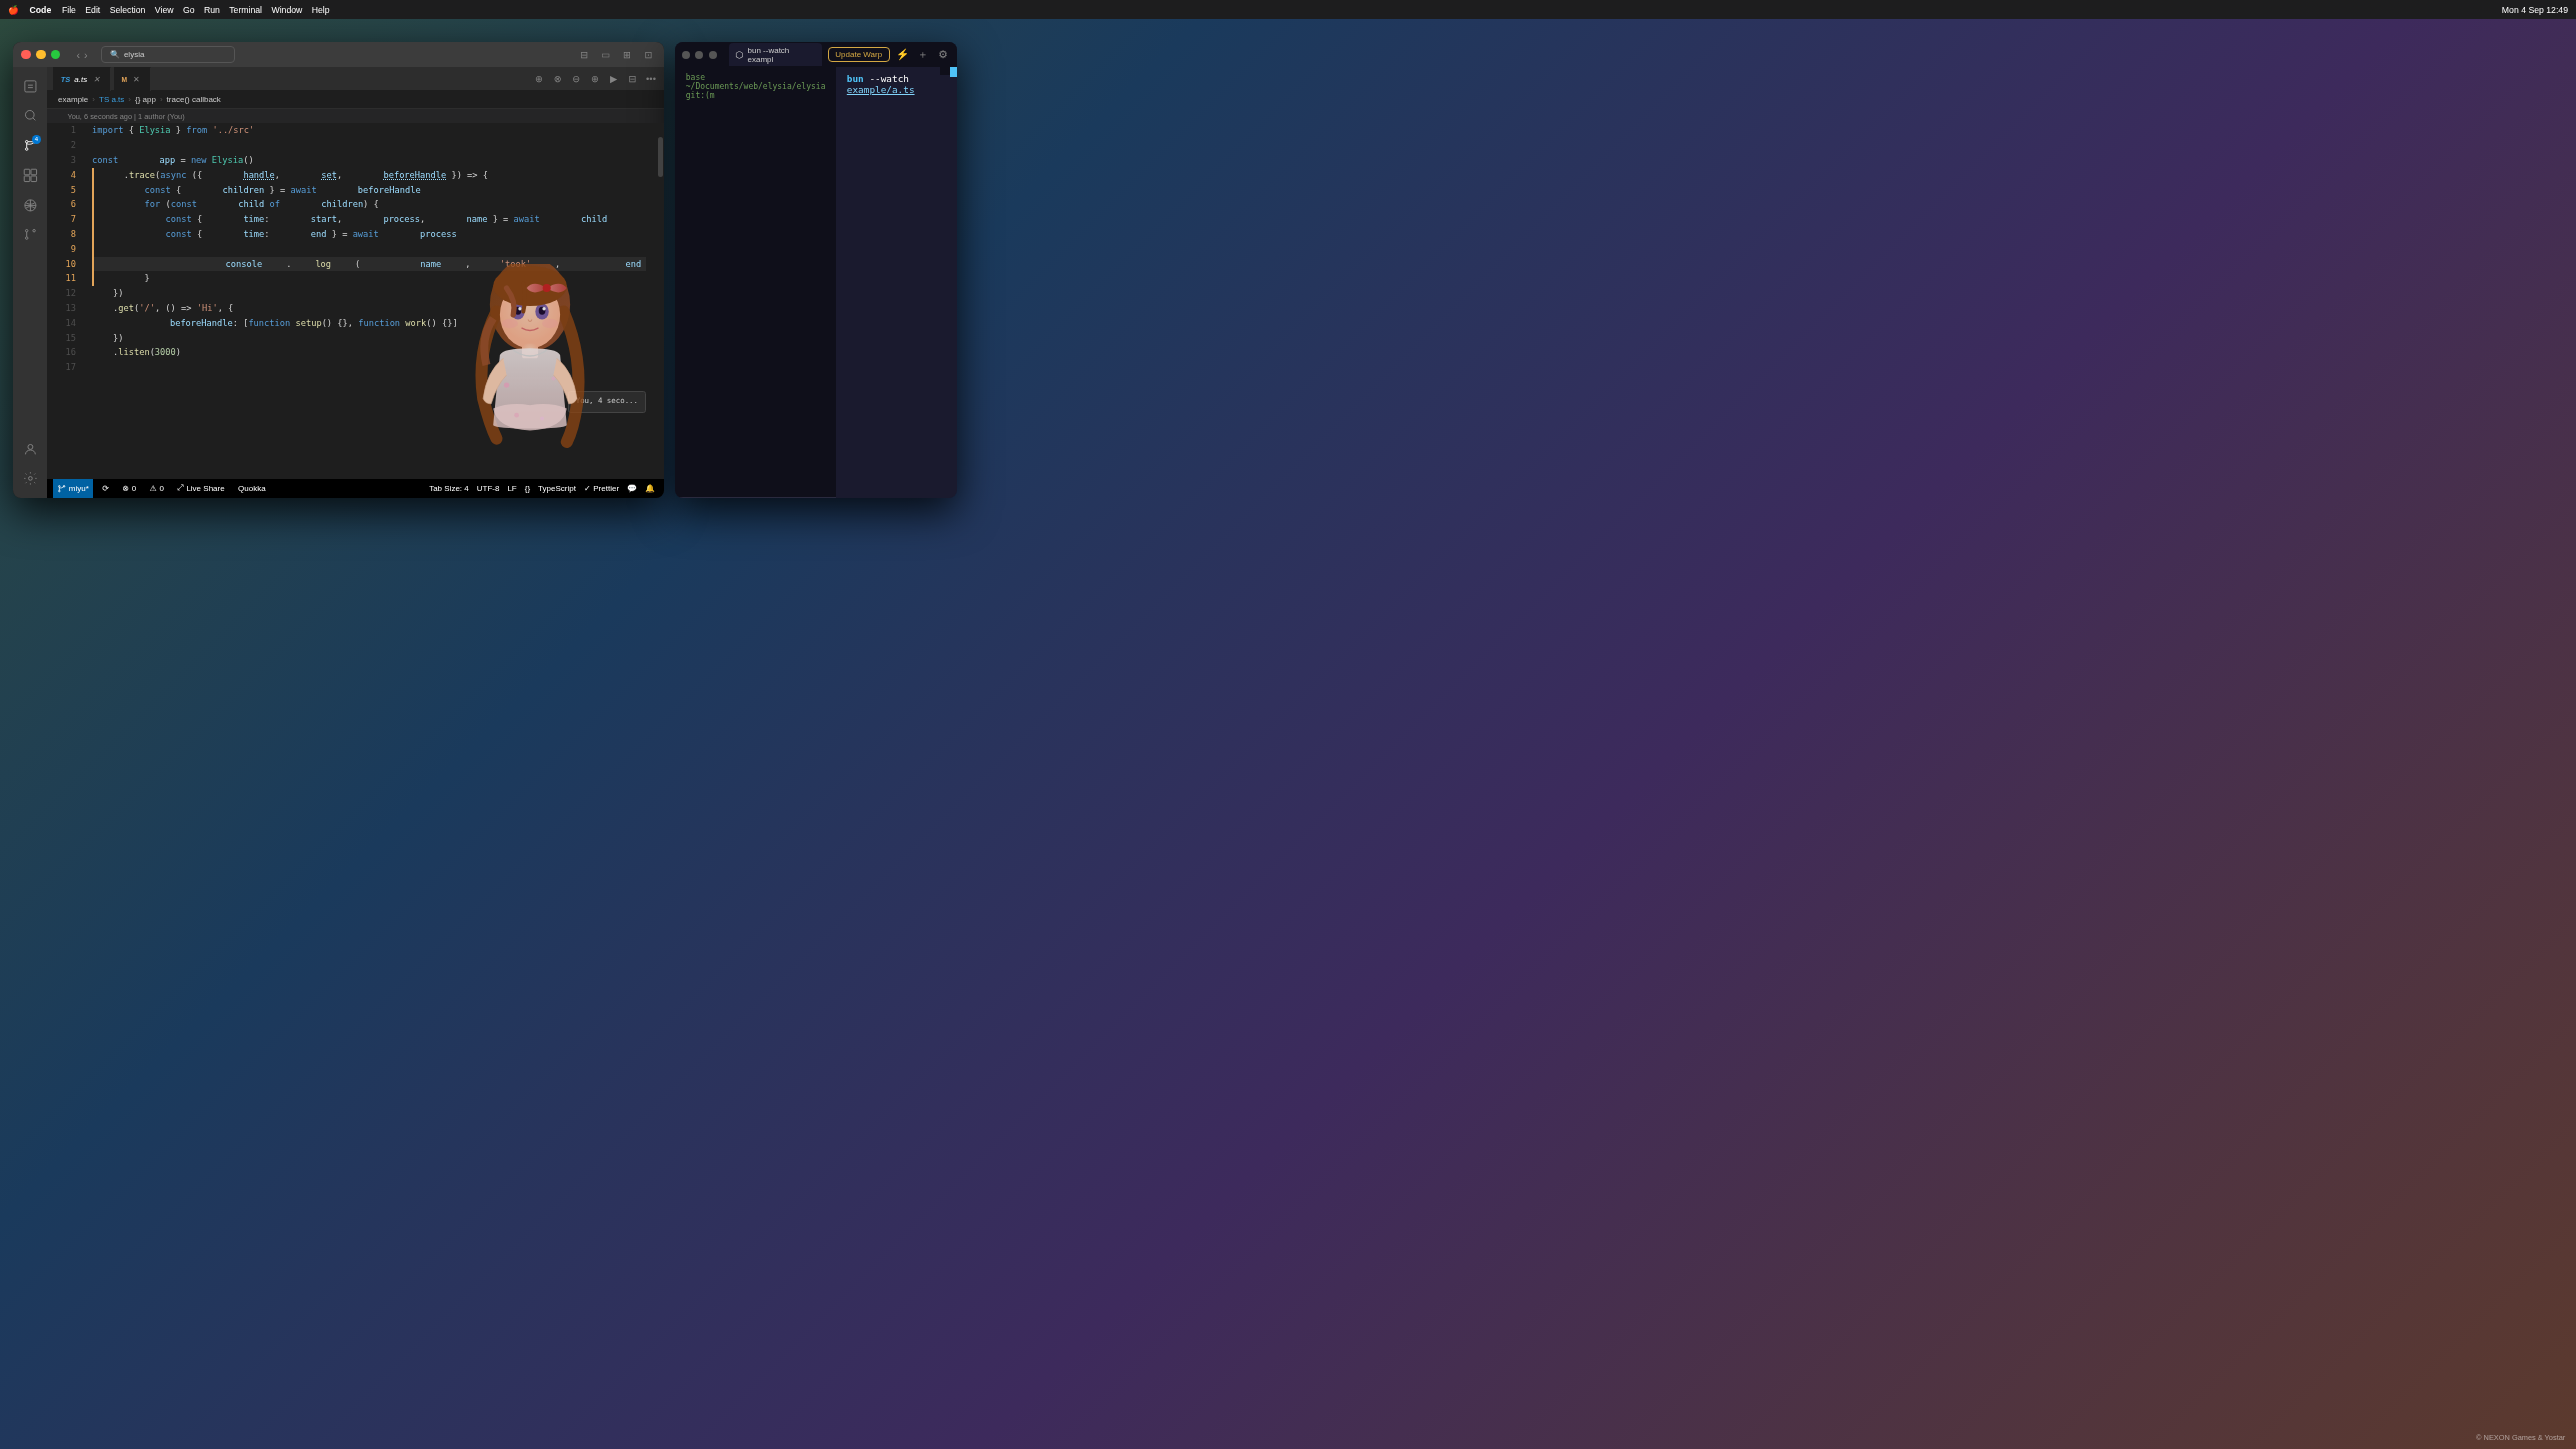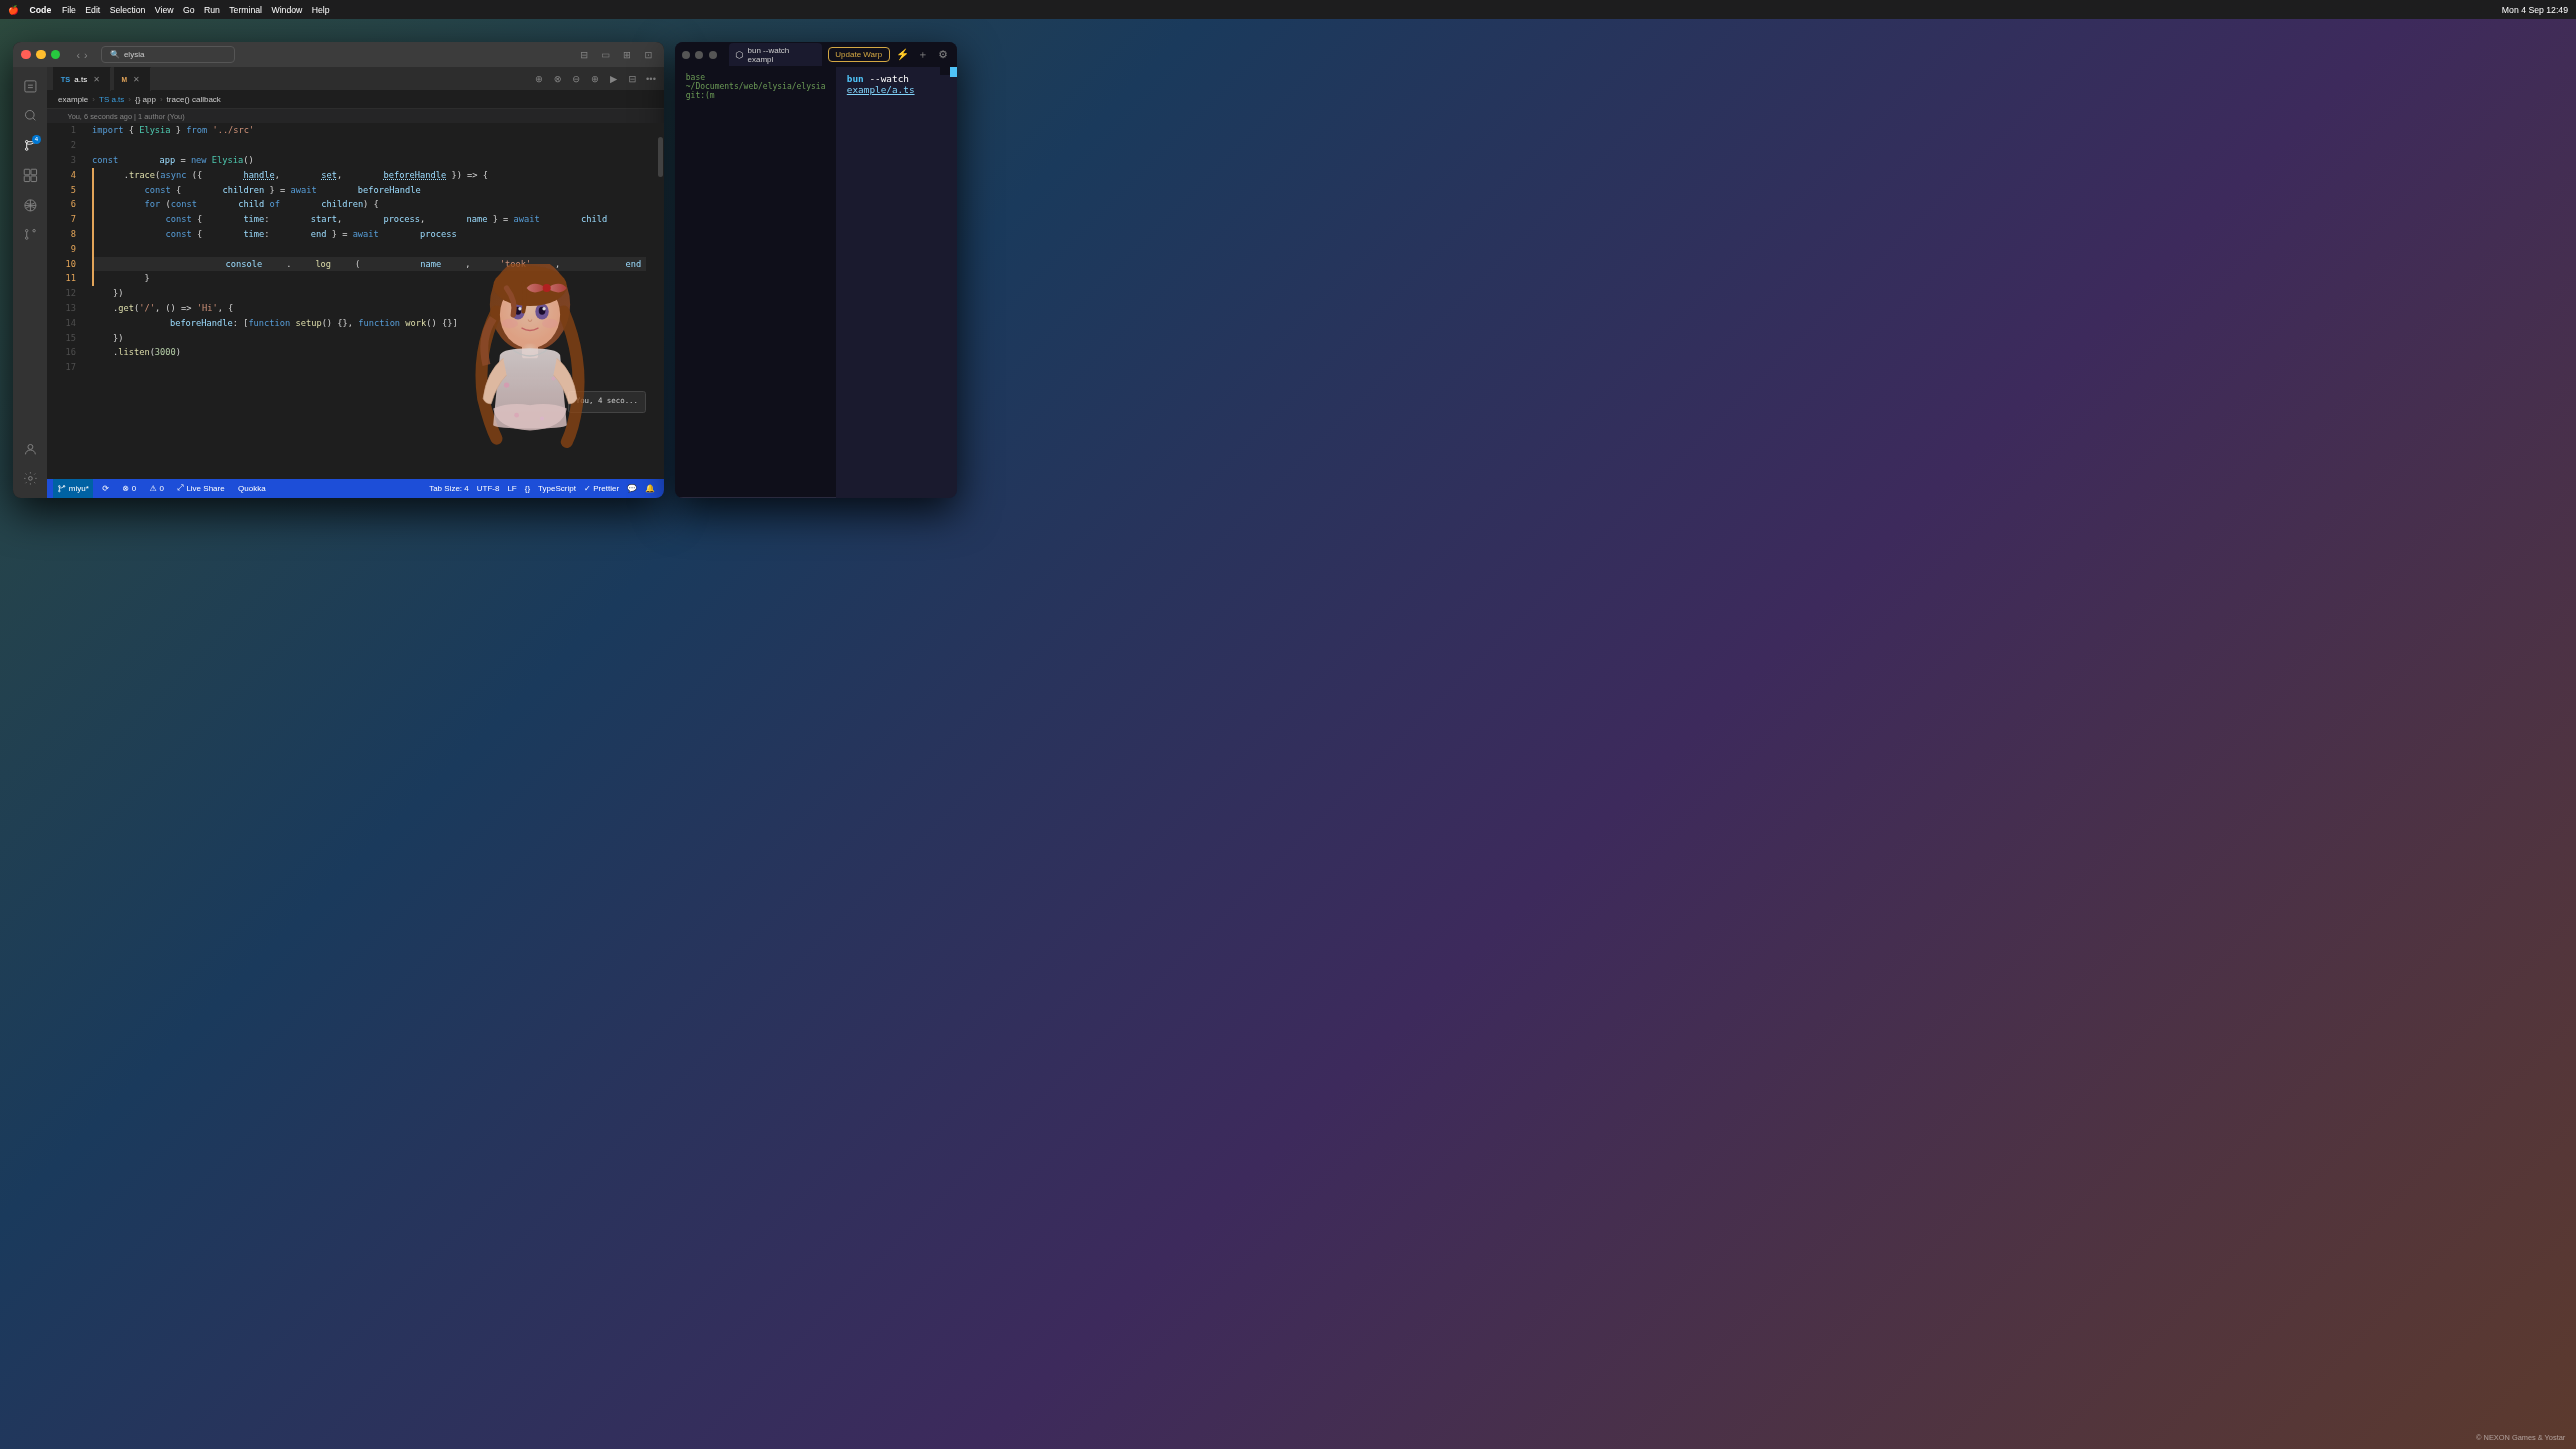--- a/index.html
+++ b/index.html
@@ -207,20 +207,21 @@
       background: #1e1e1e;
       color: #ccc;
       font-size: 8px;
       cursor: pointer;
       border-right: 0.7px solid #2d2d2d;
       border-top: 0.7px solid transparent;
     }
     .tab.active {
       background: #1e1e1e;
       color: #fff;
+      font-style: italic;
     }
     .tab-ts { color: #3b9ddd; font-size: 7.4px; font-weight: bold; }
     .tab-m { color: #e2a459; font-size: 6.7px; font-weight: bold; }
     .tab-close {
       width: 10.7px; height: 10.7px;
       border-radius: 2px;
       display: flex;
       align-items: center;
       justify-content: center;
       font-size: 8px;
@@ -359,21 +360,21 @@
       margin: 1.3px;
       height: 40px;
       background: #424242;
       border-radius: 2.7px;
       margin-top: 13.4px;
     }
 
     
     .status-bar {
       height: 19px;
-      background: #1d4ed8;
+      background: #000000;
       display: flex;
       align-items: center;
       padding: 0 5.4px;
       gap: 5.4px;
       color: #fff;
       font-size: 8px;
       flex-shrink: 0;
     }
     .status-item {
       display: flex;

